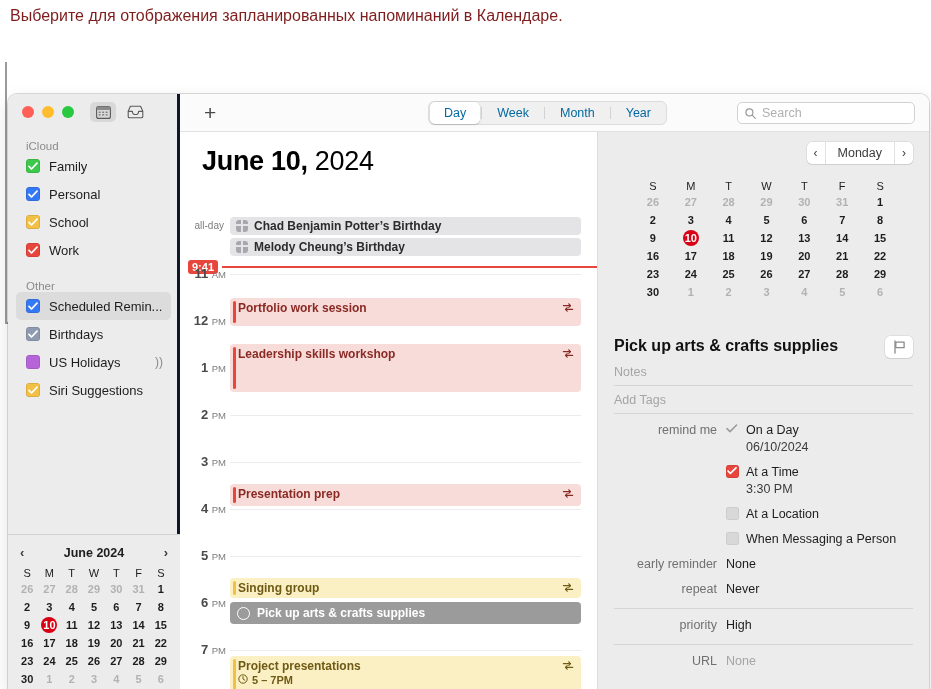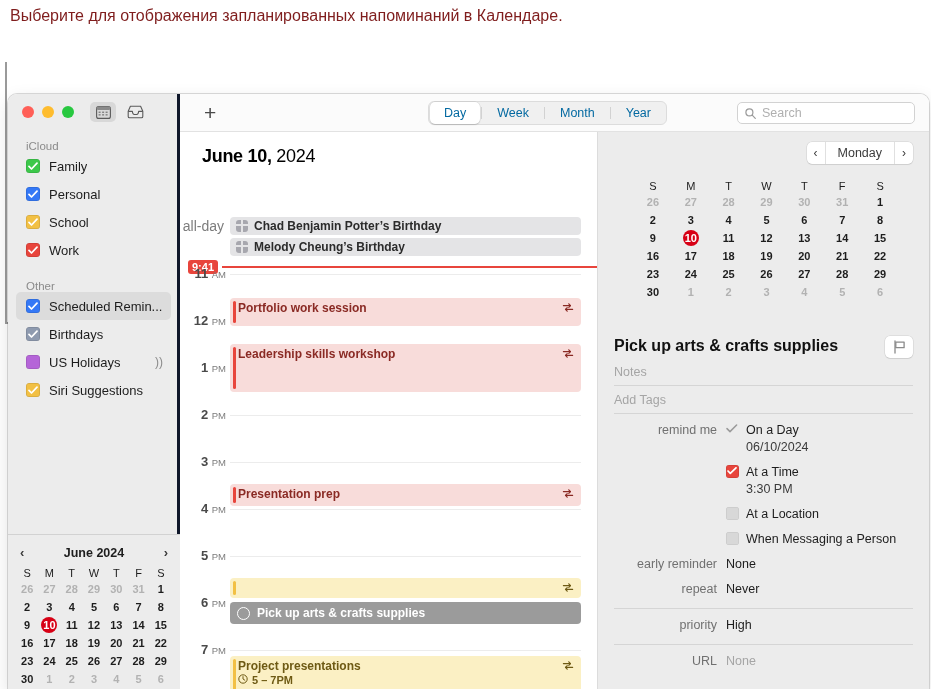--- a/index.html
+++ b/index.html
@@ -118,30 +118,30 @@
     background: #fff; border: .5px solid #d2d2d2; border-radius: 5px;
     display: flex; align-items: center; padding: 0 7px; gap: 6px;
   }
   .search span { font-size: 12.5px; color: #b0b0b0; }
 
   
   .dayview {
     position: absolute; left: 172px; top: 38px; width: 418px; bottom: 0;
     background: #fff; border-right: 1px solid #dcdcdc; overflow: hidden;
   }
-  .day-title { margin: 14px 0 0 22px; font-size: 18px; color: #000; letter-spacing: -.3px; }
+  .day-title { margin: 14px 0 0 22px; font-size: 27px; color: #000; letter-spacing: -.3px; }
   .day-title b { font-weight: bold; }
   .day-title span { font-weight: normal; }
   .day-weekday { margin: 2px 0 0 22px; font-size: 17px; color: #1d1d1d; }
 
   .allday { position: absolute; left: 0; top: 84px; width: 100%; }
   .allday-row { display: flex; align-items: center; height: 19px; margin-bottom: 2px; }
   .allday-label {
     width: 50px; text-align: right; padding-right: 6px;
-    font-size: 14px; color: #7c7c7c; flex: 0 0 50px;
+    font-size: 10px; color: #7c7c7c; flex: 0 0 50px;
   }
   .allday-chip {
     flex: 1; margin-right: 16px; height: 18px; border-radius: 4px;
     background: #e4e4e6; display: flex; align-items: center; gap: 6px;
     padding-left: 6px; font-size: 12px; font-weight: bold; color: #2b2b2b;
   }
   .gift { width: 12px; height: 12px; border-radius: 3px; background: #a7a7ae; position: relative; }
   .gift::after { content:""; position:absolute; left:5px; top:0; width:2px; height:12px; background:#e4e4e6; }
   .gift::before { content:""; position:absolute; left:0; top:4px; width:12px; height:2px; background:#e4e4e6; }
 
@@ -486,20 +486,21 @@
           <div class="event" style="top: 210px; height: 22px; background: rgb(248, 220, 218); color: rgb(138, 42, 36);">
             <div class="bar" style="background: rgb(232, 69, 60);"></div>
             <div class="etitle">Presentation prep</div>
             <div class="repeat"><svg width="12" height="11" viewBox="0 0 12 11">
                 <path d="M1.4 3.6h7.1l-1.7-1.8M10.6 7.4H3.5l1.7 1.8" fill="none" stroke="currentColor" stroke-width="1.2" stroke-linecap="round" stroke-linejoin="round"></path>
                 <path d="M8.5 3.6 6.8 5.4M3.5 7.4l1.7-1.8" fill="none" stroke="currentColor" stroke-width="1.2" stroke-linecap="round"></path>
               </svg></div>
           </div>
           <div class="event" style="top: 304px; height: 20px; background: rgb(251, 240, 196); color: rgb(110, 90, 20);">
             <div class="bar" style="background: rgb(242, 192, 68);"></div>
+            <div class="etitle">Singing group</div>
             <div class="repeat"><svg width="12" height="11" viewBox="0 0 12 11">
                 <path d="M1.4 3.6h7.1l-1.7-1.8M10.6 7.4H3.5l1.7 1.8" fill="none" stroke="currentColor" stroke-width="1.2" stroke-linecap="round" stroke-linejoin="round"></path>
                 <path d="M8.5 3.6 6.8 5.4M3.5 7.4l1.7-1.8" fill="none" stroke="currentColor" stroke-width="1.2" stroke-linecap="round"></path>
               </svg></div>
           </div>
           <div class="event" style="top: 382px; height: 76px; background: rgb(251, 240, 196); color: rgb(110, 90, 20);">
             <div class="bar" style="background: rgb(242, 192, 68);"></div>
             <div class="etitle">Project presentations</div>
             <div class="esub">
               <span><svg width="10" height="10" viewBox="0 0 10 10">

